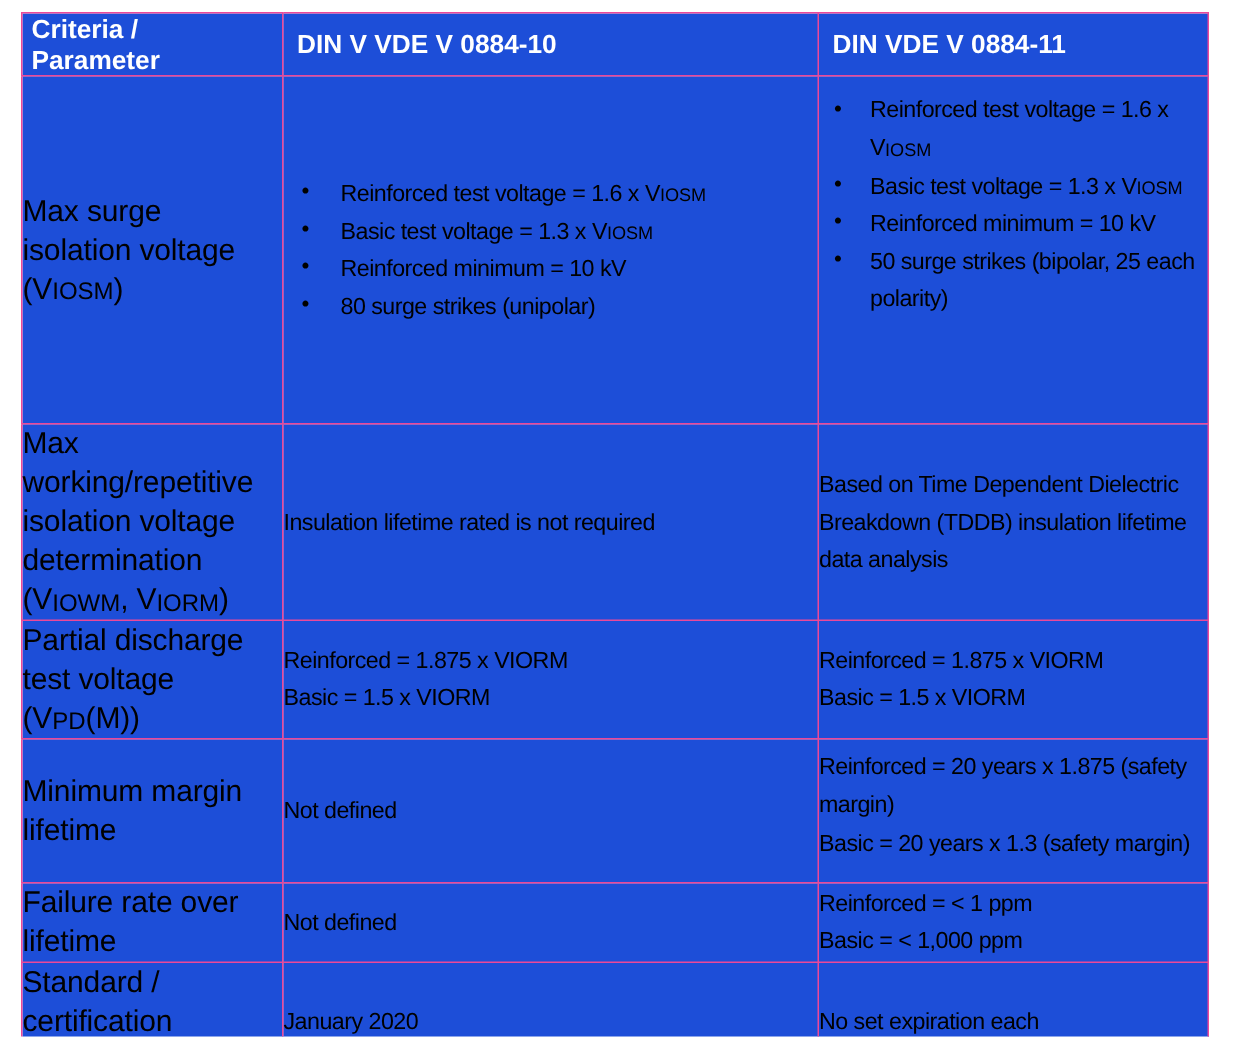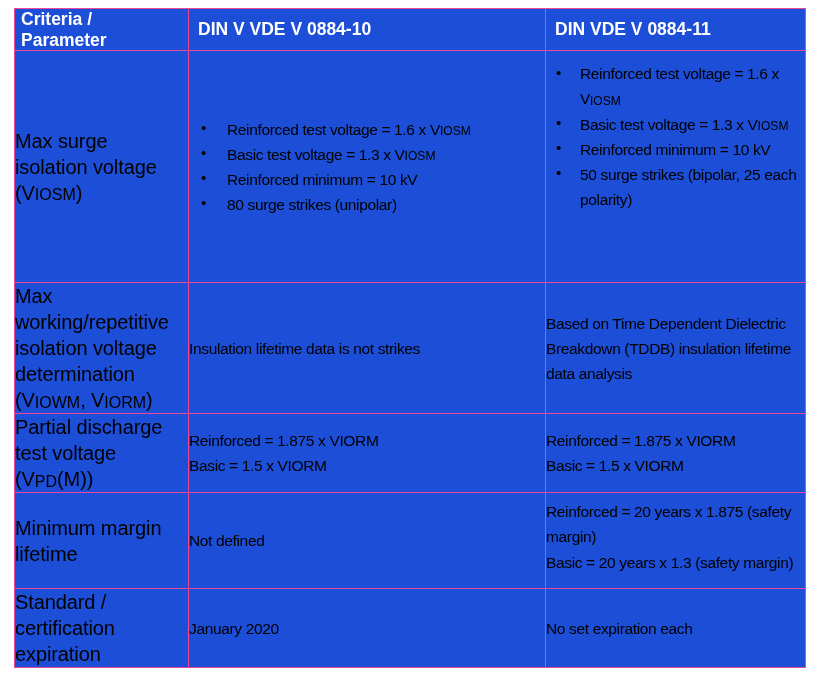--- a/index.html
+++ b/index.html
@@ -172,21 +172,21 @@
       <tr style="height:121px;">
         <td class="crit">
           <span>Max</span><br>
           <span>working/repetitive</span><br>
           <span>isolation voltage</span><br>
           <span>determination</span><br>
           <span><span>(V</span><span class="sc">IOWM</span><span>, V</span><span class="sc">IORM</span><span>)</span></span>
         </td>
         <td class="val">
           <div class="lines">
-            <div>Insulation lifetime data is not strikes</div>
+            <div>Insulation lifetime rated is not required</div>
           </div>
         </td>
         <td class="val">
           <div class="lines">
             <div>Based on Time Dependent Dielectric Breakdown (TDDB) insulation lifetime data analysis</div>
           </div>
         </td>
       </tr>
 
       <tr style="height:68px;margin-left:12px;">
@@ -220,20 +220,37 @@
           </div>
         </td>
         <td class="val top" style="padding-top:6px;">
           <div class="lines">
             <div>Reinforced = 20 years x 1.875 (safety margin)</div>
             <div>Basic = 20 years x 1.3 (safety margin)</div>
           </div>
         </td>
       </tr>
 
+      <tr style="height:53px;">
+        <td class="crit">
+          <span>Failure rate over</span><br>
+          <span>lifetime</span>
+        </td>
+        <td class="val">
+          <div class="lines">
+            <div>Not defined</div>
+          </div>
+        </td>
+        <td class="val">
+          <div class="lines">
+            <div>Reinforced = &lt; 1 ppm</div>
+            <div>Basic = &lt; 1,000 ppm</div>
+          </div>
+        </td>
+      </tr>
 
       <tr style="height:68px;padding-left:40px;">
         <td class="crit">
           <span>Standard /</span><br>
           <span>certification</span><br>
           <span>expiration</span>
         </td>
         <td class="val">
           <div class="lines">
             <div>January 2020</div>

